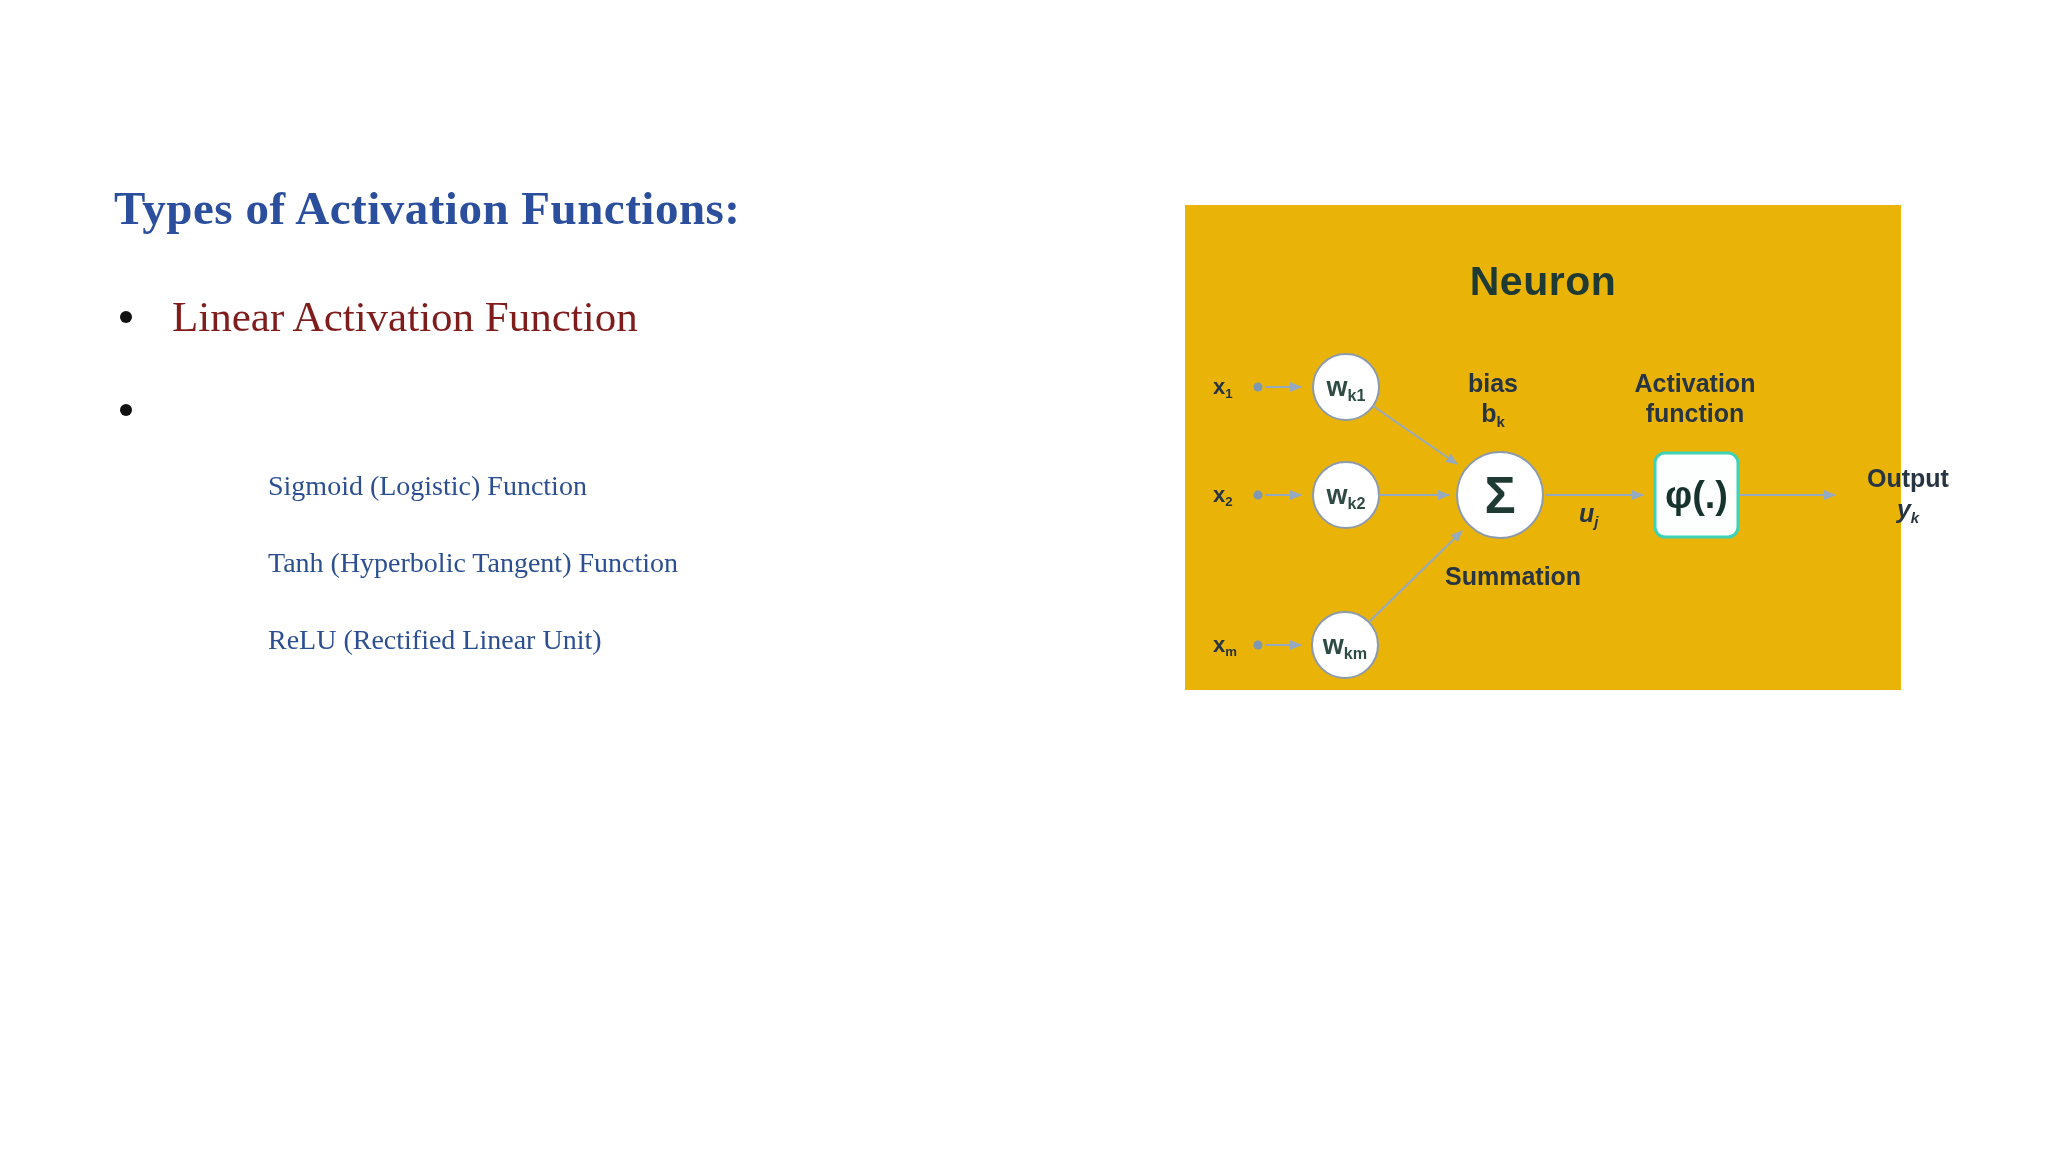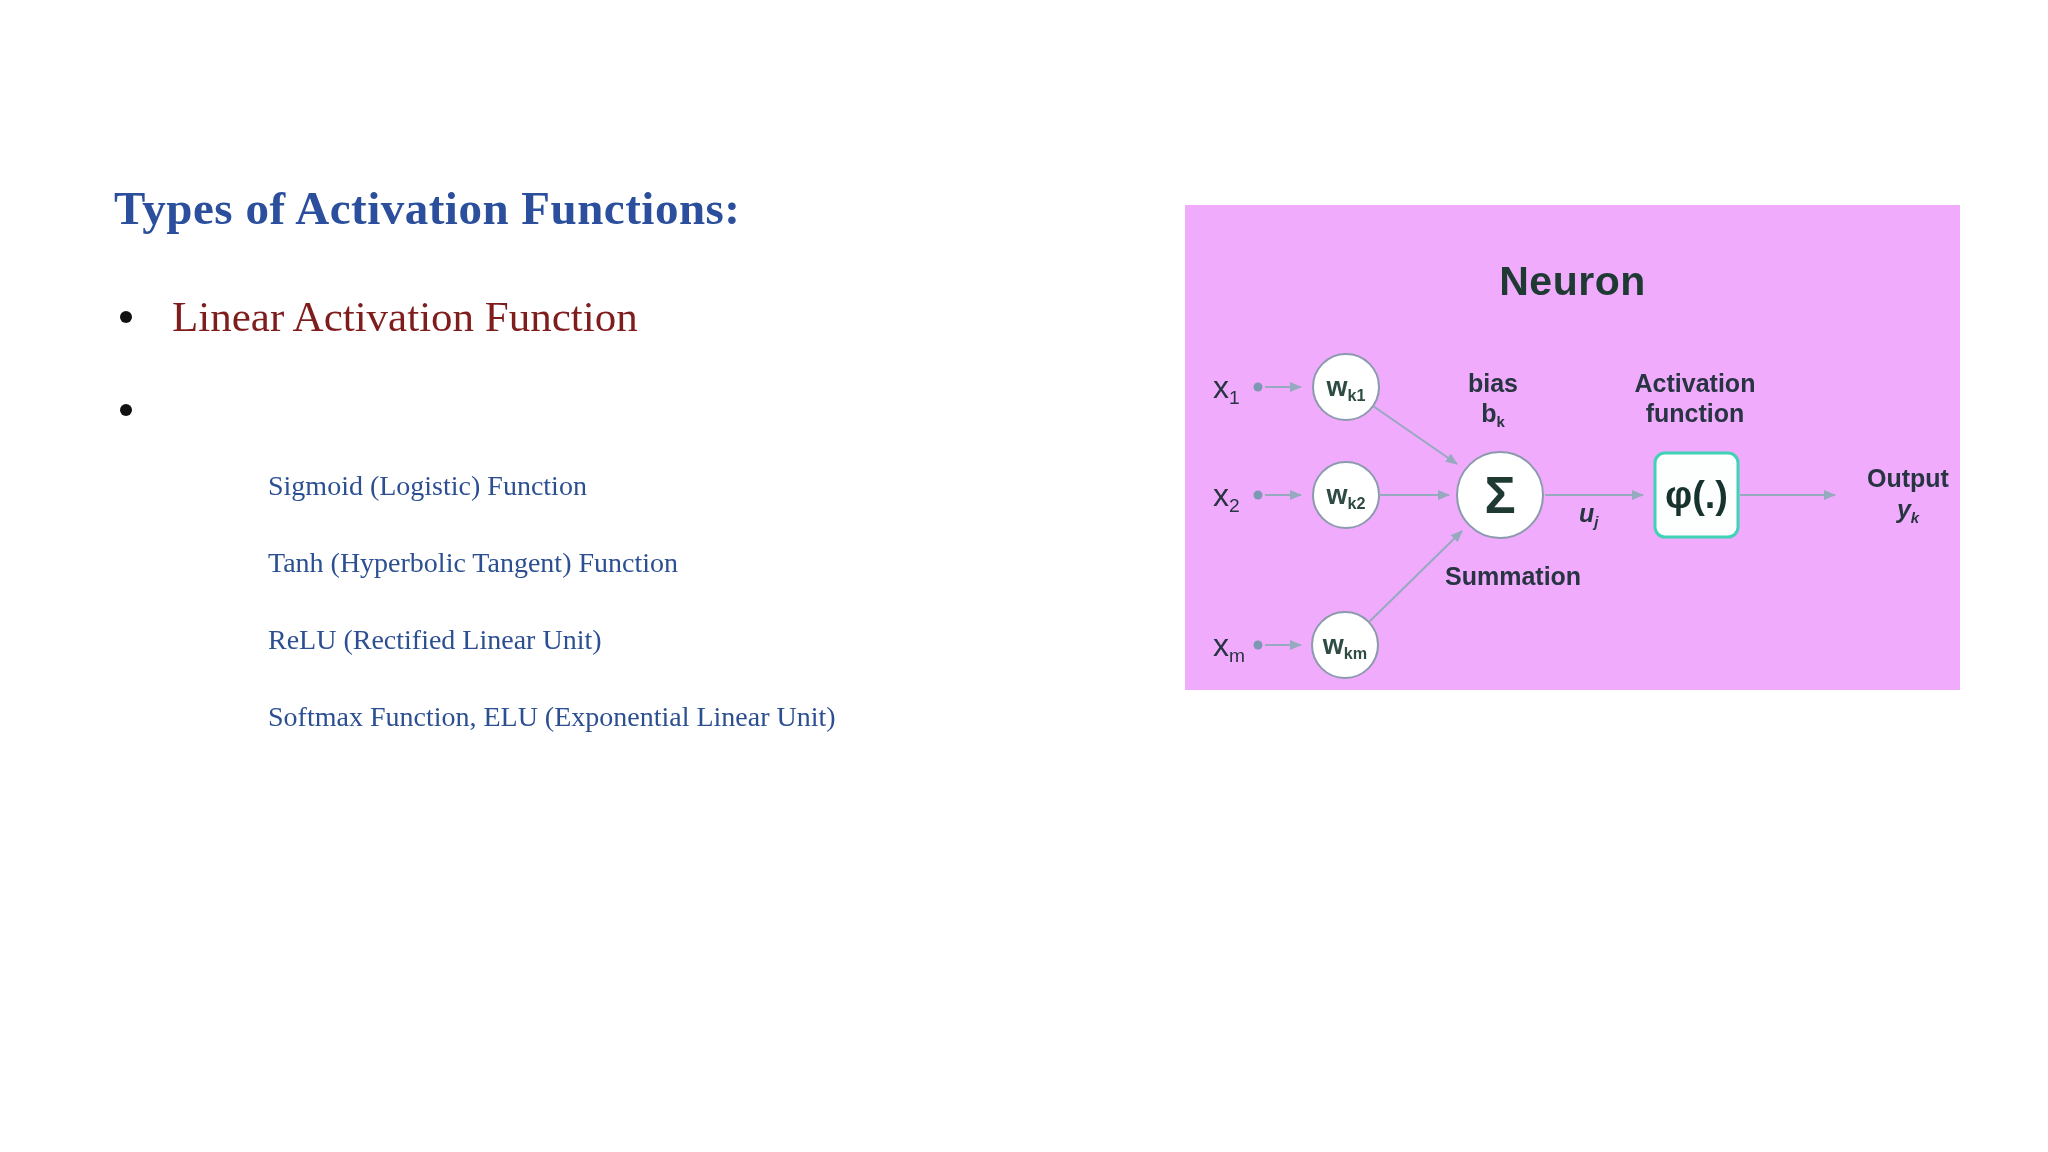--- a/index.html
+++ b/index.html
@@ -9,29 +9,29 @@
   
   .title{position:absolute;left:114px;top:150px;font-size:47px;font-weight:bold;
          color:#2b4f9c;line-height:1.15;letter-spacing:0.5px;}
   .bullet-item{position:absolute;left:118px;padding-left:54px;font-size:43px;color:#7f1d1d;line-height:1.15;}
   .bullet-item .dot{position:absolute;left:2px;top:19px;width:12px;height:12px;border-radius:50%;background:#111111;}
   .b0{top:292px;} .b1{top:385px;}
   .sub-item{position:absolute;left:268px;font-size:28px;color:#2c4f92;line-height:1.15;}
   .s0{top:470px;} .s1{top:547px;} .s2{top:624px;} .s3{top:701px;}
 
   
-  .panel{position:absolute;left:1185px;top:205px;width:775px;height:485px;background:#f0abfc;
-         font-family:"Liberation Sans","DejaVu Sans",sans-serif;}
+  .panel{position:absolute;left:1185px;top:205px;width:688px;height:485px;background:#eab308;
+         font-family:"Liberation Sans","DejaVu Sans",sans-serif;padding-left:28px;}
   .panel svg{position:absolute;left:0;top:0;}
   .dlabel{position:absolute;color:#273441;font-weight:700;font-size:25px;line-height:30px;white-space:nowrap;}
   .center{text-align:center;}
   .d-title{position:absolute;left:0;right:0;top:56px;text-align:center;font-size:41px;font-weight:bold;
            color:#1e3a33;letter-spacing:0.5px;line-height:1;}
   .sb{font-size:0.6em;vertical-align:-0.3em;}
-  .x-lbl{font-weight:normal;font-size:32px;}
+  .x-lbl{font-weight:bold;font-size:22px;}
   .x1{left:28px;top:167px;} .x2{left:28px;top:275px;} .xm{left:28px;top:425px;}
   .w-lbl{width:80px;text-align:center;font-weight:bold;font-size:27px;color:#2f4c44;}
   .w1{left:121px;top:167px;} .w2{left:121px;top:275px;} .wm{left:120px;top:425px;}
   .bias-lbl{left:252px;top:163px;width:112px;}
   .act-lbl{left:420px;top:163px;width:180px;}
   .sigma{position:absolute;left:275px;top:264px;width:80px;text-align:center;
          font-size:52px;font-weight:bold;color:#1e3a33;line-height:1;}
   .phi{position:absolute;left:470px;top:248px;width:83px;height:84px;display:flex;
        align-items:center;justify-content:center;font-size:38px;font-weight:bold;color:#16332d;}
   .uj{left:394px;top:293px;font-style:italic;font-weight:600;}
@@ -50,21 +50,20 @@
     <span class="dot"></span>
     <span>Linear Activation Function</span>
   </div>
   <div class="bullet-item b1">
     <span class="dot"></span>
   </div>
 
   <div class="sub-item s0">Sigmoid (Logistic) Function</div>
   <div class="sub-item s1">Tanh (Hyperbolic Tangent) Function</div>
   <div class="sub-item s2">ReLU (Rectified Linear Unit)</div>
-  <div class="sub-item s3">Softmax Function, ELU (Exponential Linear Unit)</div>
 
   <div class="panel">
 
     <svg width="795" height="485" viewBox="0 0 795 485">
       <defs>
         <marker id="ah" markerUnits="userSpaceOnUse" markerWidth="12" markerHeight="10" refX="11" refY="5" orient="auto">
           <path d="M0,0 L12,5 L0,10 Z" fill="#96aabf"></path>
         </marker>
       </defs>
 

